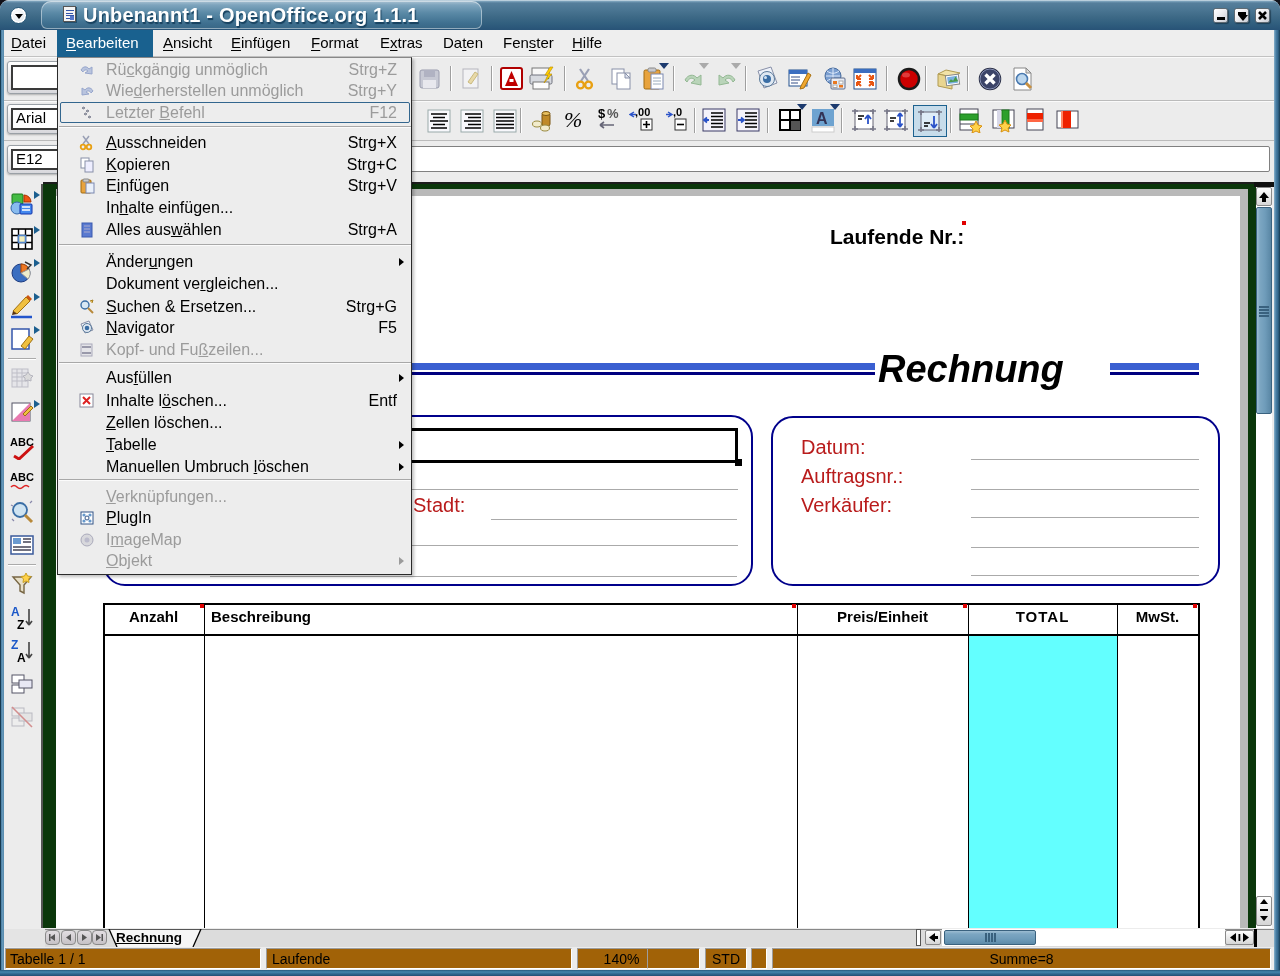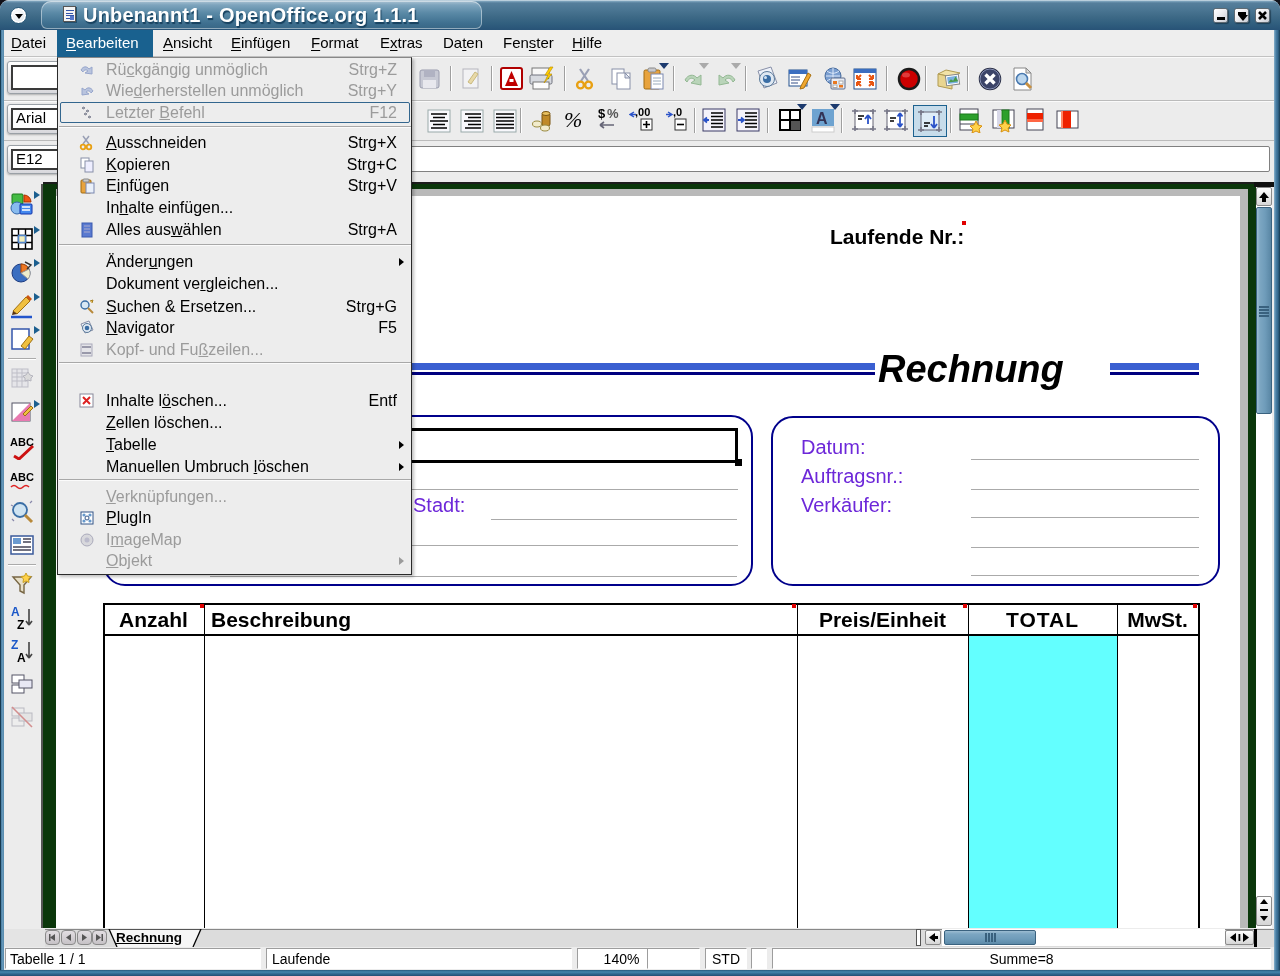--- a/index.html
+++ b/index.html
@@ -37,40 +37,40 @@
 #gbandr{position:absolute;left:1240px;top:196px;width:8px;height:732px;background:#b9b9b9}
 
 #vsb{position:absolute;left:1256px;top:187px;width:16px;height:741px;background:#fff}
 .kthumbv{position:absolute;left:0px;width:16px;background:linear-gradient(90deg,#9dbdd2 0,#7ca6c2 3px,#6f9cba 8px,#5d8aa8 13px,#49708d 16px);border:1px solid #3a627f;border-radius:2px}
 .kthumbh{position:absolute;top:0px;height:15px;background:linear-gradient(180deg,#9dbdd2 0,#7ca6c2 3px,#6f9cba 8px,#5d8aa8 13px,#49708d 15px);border:1px solid #3a627f;border-radius:2px}
 .sbtn{position:absolute;background:linear-gradient(180deg,#fff,#d6d6d6);border:1px solid #8a8a8a;border-radius:2px}
 
 #trow{position:absolute;left:0;top:929px;width:1280px;height:18px;background:#dcdcdc;border-top:1px solid #888}
 
 #sbar{position:absolute;left:0;top:947px;width:1280px;height:23px;background:#ececec}
-.sfield{position:absolute;top:948px;height:21px;background:#ffffff;border:1px solid #9d9d9d;border-bottom-color:#fff;border-right-color:#fff;font-size:14px;line-height:20px;color:#000}
+.sfield{position:absolute;top:948px;height:21px;background:#a16207;border:1px solid #9d9d9d;border-bottom-color:#fff;border-right-color:#fff;font-size:14px;line-height:20px;color:#000}
 #bbord{position:absolute;left:0;top:970px;width:1280px;height:6px;background:linear-gradient(180deg,#27597c 0,#4486ad 2px,#31678e 4px,#234f74 6px)}
 
 #menu{position:absolute;left:57px;top:57px;width:355px;height:518px;background:#ededed;border:1px solid #2a2a2a;border-top:1px solid #888;z-index:50;box-shadow:2px 2px 3px rgba(0,0,0,.25)}
 .mr{position:absolute;left:1px;width:351px;height:22px;font-size:16px;line-height:22px;white-space:nowrap}
 .mr .t{position:absolute;left:47px}
 .mr .s{position:absolute;right:13px;text-align:right}
 .mr .micon{position:absolute;left:20px;top:3px;width:16px;height:16px}
 .dis{color:#9b9b9b}
 .msep{position:absolute;left:1px;width:352px;height:2px;border-top:1px solid #a8a8a8;border-bottom:1px solid #fbfbfb}
 .subarr{position:absolute;right:6px;top:7px;width:0;height:0;border-top:4px solid transparent;border-bottom:4px solid transparent;border-left:5px solid #000}
 #mhlrow{position:absolute;left:2px;top:44px;width:350px;height:21px;border:1px solid #33668e;border-radius:2px}
 
 .nvbox{position:absolute;border:2px solid #00008b;border-radius:22px;background:transparent}
 .gl{position:absolute;height:1px;background:#aaa}
 .vln{position:absolute;width:1px;background:#000}
 .hln{position:absolute;height:2px;background:#000}
 .rdot{position:absolute;width:4px;height:4px;background:#e00000}
-.hdr{position:absolute;font-weight:bold;font-size:21px;color:#000}
-.lbl{position:absolute;font-size:20px;color:#6d28d9}
+.hdr{position:absolute;font-weight:bold;font-size:15px;color:#000}
+.lbl{position:absolute;font-size:20px;color:#b91c1c}
 </style></head><body>
 <div id="w">
 <div id="frame">
 
 <div id="tbar"></div>
 <div id="ttab"></div>
 <div id="circ">
         <div class="tri-d" style="left:3.5px;top:6px;border-left-width:4.5px;border-right-width:4.5px;border-top-width:5.5px"></div>
       </div>
 <div id="tico">
@@ -638,20 +638,24 @@
           <span class="s">F5</span>
         </div>
 <div class="mr dis" style="top:281px">
           <span class="micon"><svg width="16" height="16">
               <rect x="2" y="2" width="11" height="12" fill="#e4e4e8" stroke="#aab"></rect>
               <path d="M3 5 h9 M3 11 h9" stroke="#99a" stroke-width="2"></path>
             </svg></span>
           <span class="t">Kopf- und Fu<u>ß</u>zeilen...</span>
         </div>
 <div class="msep" style="top:304px"></div>
+<div class="mr" style="top:309px">
+          <span class="t">Aus<u>f</u>üllen</span>
+          <span class="subarr"></span>
+        </div>
 <div class="mr" style="top:332px">
           <span class="micon"><svg width="16" height="16">
               <rect x="1" y="1" width="13" height="13" fill="#fff" stroke="#889"></rect>
               <path d="M4 4 L11 11 M11 4 L4 11" stroke="#d22" stroke-width="2"></path>
             </svg></span>
           <span class="t">Inhalte l<u>ö</u>schen...</span>
           <span class="s">Entf</span>
         </div>
 <div class="mr" style="top:354px">
           <span class="t"><u>Z</u>ellen löschen...</span>

